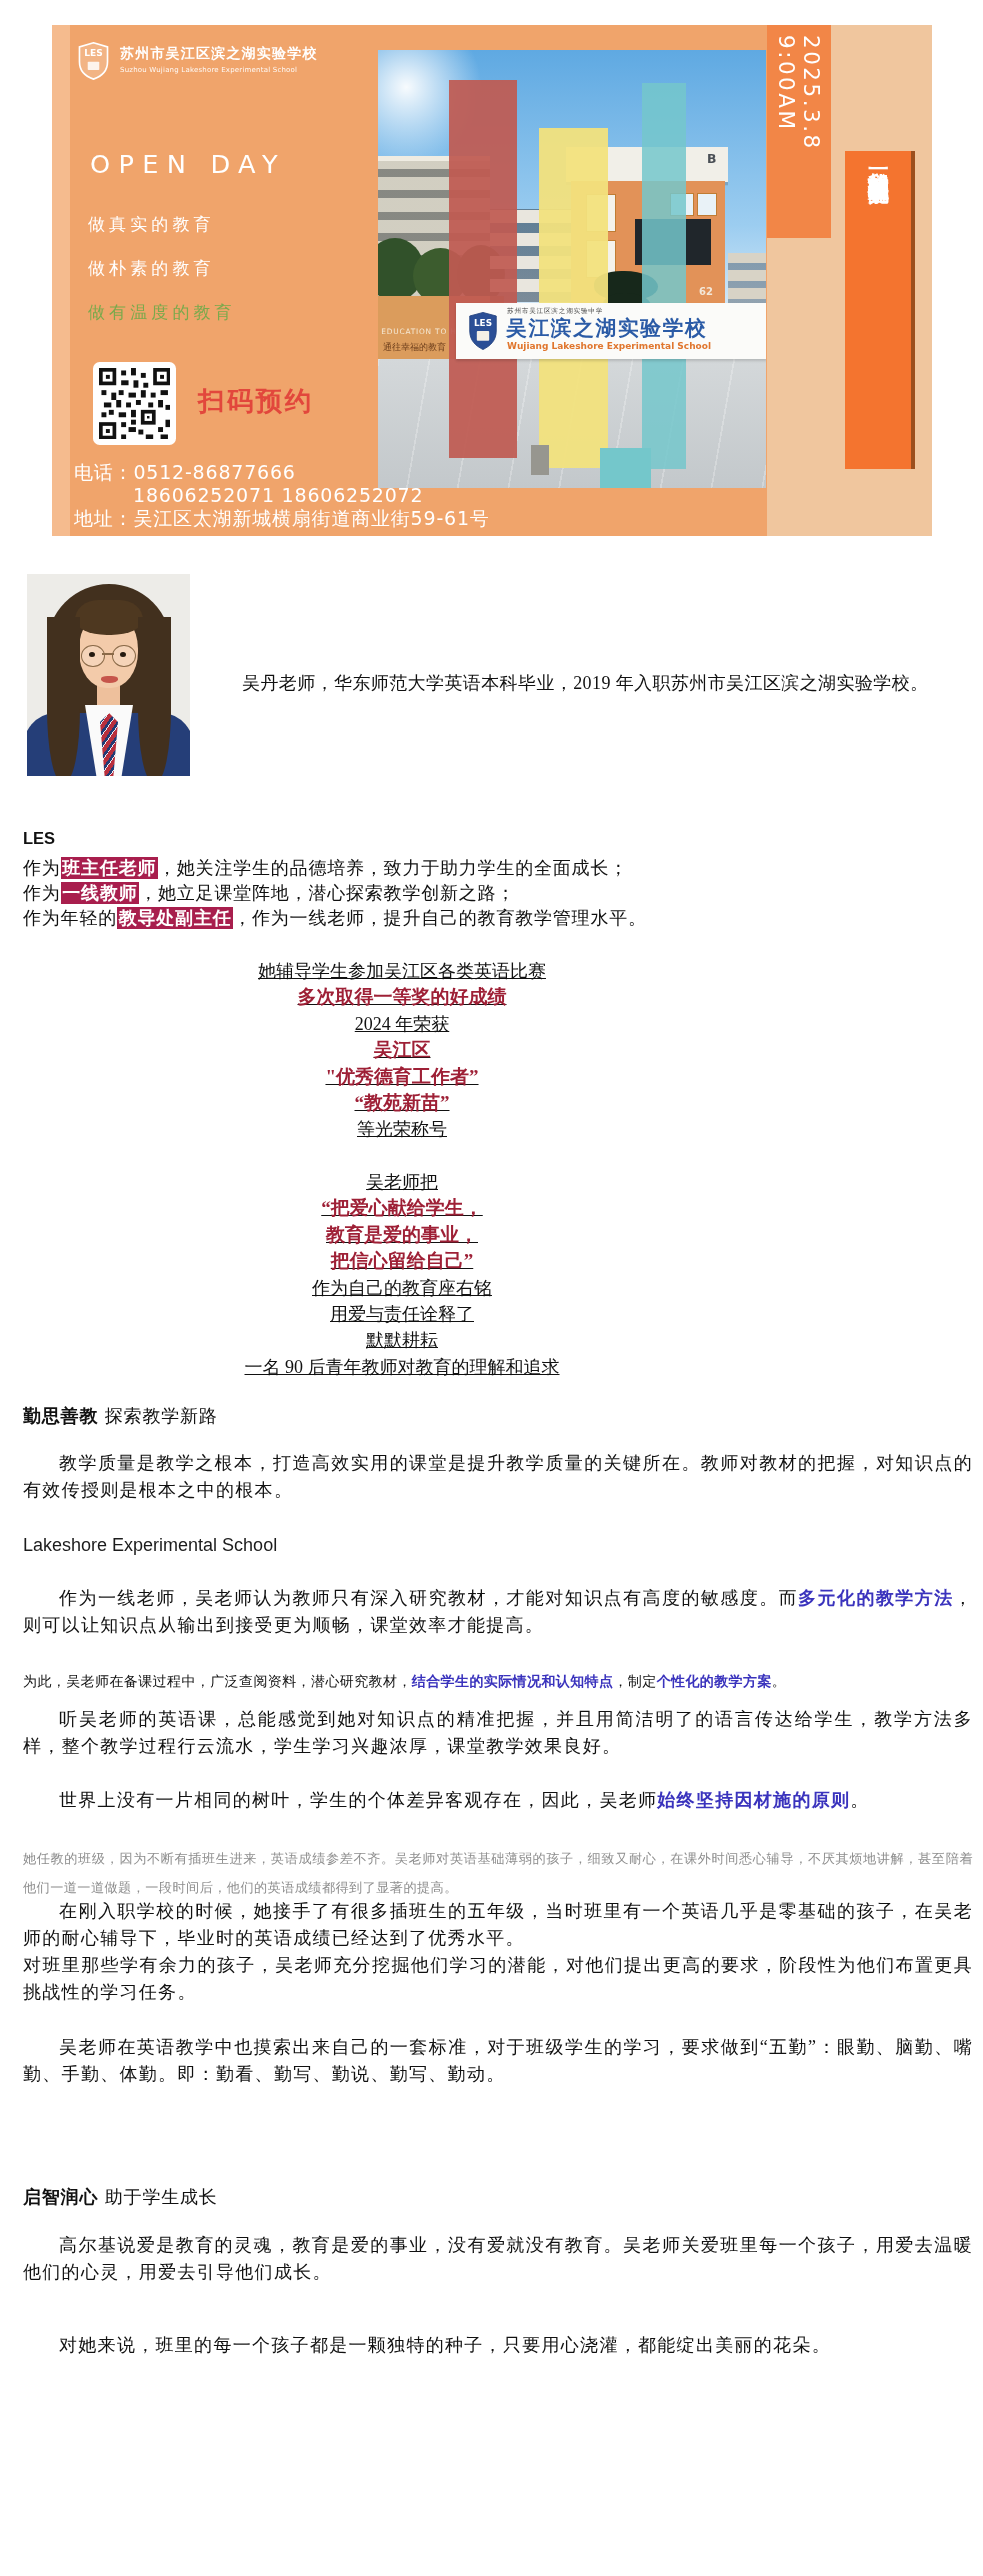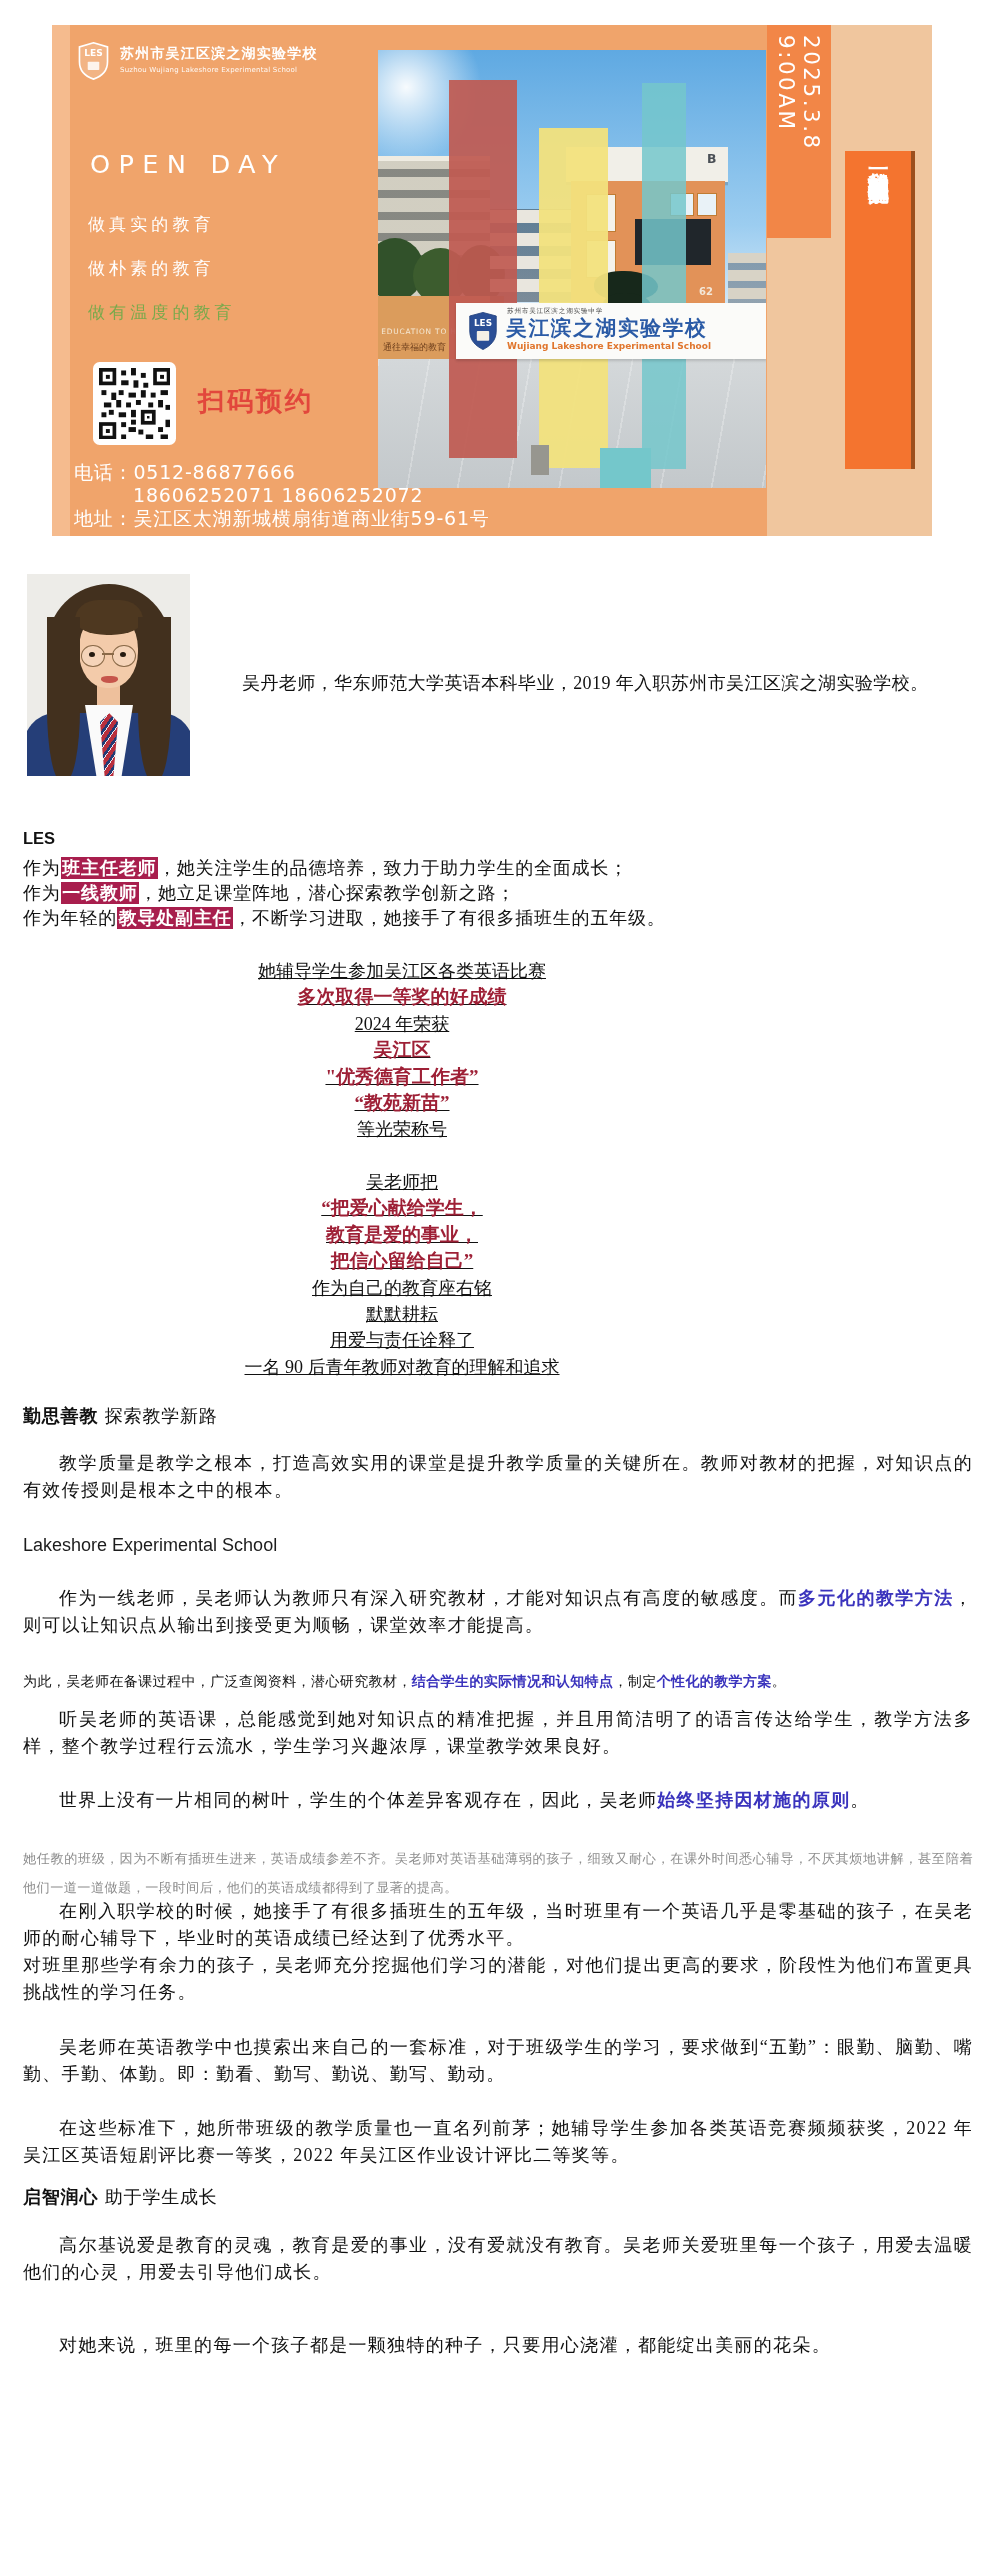--- a/index.html
+++ b/index.html
@@ -298,41 +298,41 @@
     <div class="hair-front hfL"></div>
     <div class="hair-front hfR"></div>
   </div>
 
   <div class="intro">吴丹老师，华东师范大学英语本科毕业，2019 年入职苏州市吴江区滨之湖实验学校。</div>
 
   <div class="les-label">LES</div>
   <div class="roles">
     <div><span>作为</span><span class="hl">班主任老师</span><span>，她关注学生的品德培养，致力于助力学生的全面成长；</span></div>
     <div><span>作为</span><span class="hl">一线教师</span><span>，她立足课堂阵地，潜心探索教学创新之路；</span></div>
-    <div><span>作为年轻的</span><span class="hl">教导处副主任</span><span>，不断学习进取，她接手了有很多插班生的五年级。</span></div>
+    <div><span>作为年轻的</span><span class="hl">教导处副主任</span><span>，作为一线老师，提升自己的教育教学管理水平。</span></div>
   </div>
 
   <div class="center-block cb1">
     <div>她辅导学生参加吴江区各类英语比赛</div>
     <div class="red-line">多次取得一等奖的好成绩</div>
     <div>2024 年荣获</div>
     <div class="red-line">吴江区</div>
     <div class="red-line">"优秀德育工作者”</div>
     <div class="red-line">“教苑新苗”</div>
     <div>等光荣称号</div>
   </div>
 
   <div class="center-block cb2">
     <div>吴老师把</div>
     <div class="red-line">“把爱心献给学生，</div>
     <div class="red-line">教育是爱的事业，</div>
     <div class="red-line">把信心留给自己”</div>
     <div>作为自己的教育座右铭</div>
+    <div>用爱与责任诠释了</div>
     <div>默默耕耘</div>
-    <div>用爱与责任诠释了</div>
     <div>一名 90 后青年教师对教育的理解和追求</div>
   </div>
 
   <div class="sec-head sh1"><b>勤思善教</b><span>探索教学新路</span></div>
 
   <p class="para ind p1a">教学质量是教学之根本，打造高效实用的课堂是提升教学质量的关键所在。教师对教材的把握，对知识点的有效传授则是根本之中的根本。</p>
 
   <div class="en-sub">Lakeshore Experimental School</div>
 
   <p class="para ind p2a"><span>作为一线老师，吴老师认为教师只有深入研究教材，才能对知识点有高度的敏感度。而</span><span class="blue">多元化的教学方法</span><span>，则可以让知识点从输出到接受更为顺畅，课堂效率才能提高。</span></p>
@@ -341,21 +341,20 @@
 
   <p class="para ind p3a">听吴老师的英语课，总能感觉到她对知识点的精准把握，并且用简洁明了的语言传达给学生，教学方法多样，整个教学过程行云流水，学生学习兴趣浓厚，课堂教学效果良好。</p>
 
   <p class="para ind p4a"><span>世界上没有一片相同的树叶，学生的个体差异客观存在，因此，吴老师</span><span class="blue">始终坚持因材施的原则</span><span>。</span></p>
 
   <p class="para grayp">她任教的班级，因为不断有插班生进来，英语成绩参差不齐。吴老师对英语基础薄弱的孩子，细致又耐心，在课外时间悉心辅导，不厌其烦地讲解，甚至陪着他们一道一道做题，一段时间后，他们的英语成绩都得到了显著的提高。</p>
 
   <p class="para ind p5a">在刚入职学校的时候，她接手了有很多插班生的五年级，当时班里有一个英语几乎是零基础的孩子，在吴老师的耐心辅导下，毕业时的英语成绩已经达到了优秀水平。</p>
   <p class="para p6a">对班里那些学有余力的孩子，吴老师充分挖掘他们学习的潜能，对他们提出更高的要求，阶段性为他们布置更具挑战性的学习任务。</p>
   <p class="para ind p7a">吴老师在英语教学中也摸索出来自己的一套标准，对于班级学生的学习，要求做到“五勤”：眼勤、脑勤、嘴勤、手勤、体勤。即：勤看、勤写、勤说、勤写、勤动。</p>
-  <p class="para ind p8a">在这些标准下，她所带班级的教学质量也一直名列前茅；她辅导学生参加各类英语竞赛频频获奖，2022 年吴江区英语短剧评比赛一等奖，2022 年吴江区作业设计评比二等奖等。</p>
 
   <div class="sec-head sh2"><b>启智润心</b><span>助于学生成长</span></div>
 
   <p class="para ind p9a">高尔基说爱是教育的灵魂，教育是爱的事业，没有爱就没有教育。吴老师关爱班里每一个孩子，用爱去温暖他们的心灵，用爱去引导他们成长。</p>
   <p class="para ind p10a">对她来说，班里的每一个孩子都是一颗独特的种子，只要用心浇灌，都能绽出美丽的花朵。</p>
 
 </div>
 
 
 </body></html>

